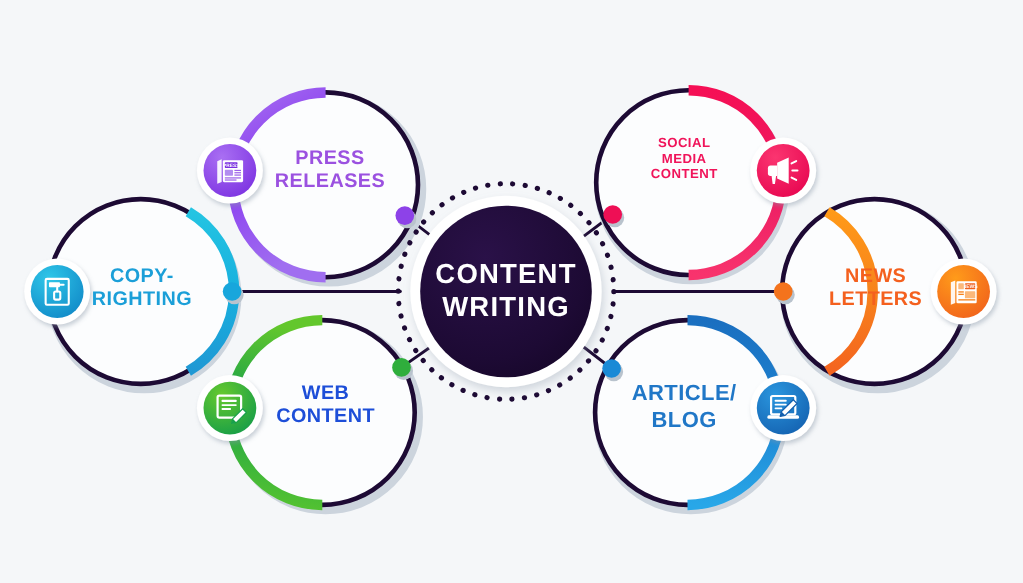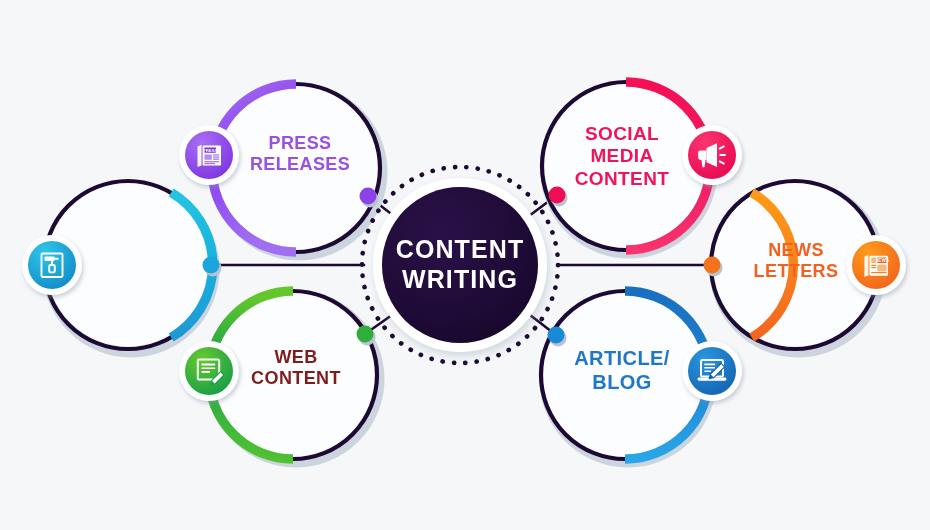--- a/index.html
+++ b/index.html
@@ -280,28 +280,30 @@
         <rect x="877.2" y="264.8" width="9.4" height="6.4" rx="0.6" fill="#fbb87a"></rect>
         <rect x="871.2" y="272" width="15.4" height="1.2" fill="#f7831c"></rect>
       </g>
     </g>
 
   </svg>
 
   <div class="hub-label" style="left:360px; top:234px; width:200px;">CONTENT
 WRITING</div>
 
+  <div class="node-label" style="left:58px; top:240px; width:142px; font-size:18px; color:#1b9fd8;">COPY-
+RIGHTING</div>
 
   <div class="node-label" style="left:229px; top:133px; width:142px; font-size:18px; color:#9b51e0;">PRESS
 RELEASES</div>
 
-  <div class="node-label" style="left:225px; top:347px; width:142px; font-size:18px; color:#7f1d1d;">WEB
+  <div class="node-label" style="left:225px; top:347px; width:142px; font-size:18px; color:#1d4ed8;">WEB
 CONTENT</div>
 
-  <div class="node-label" style="left:551px; top:123px; width:142px; font-size:19px; color:#f0145a;">SOCIAL
+  <div class="node-label" style="left:551px; top:123px; width:142px; font-size:12px; color:#f0145a;">SOCIAL
 MEDIA
 CONTENT</div>
 
   <div class="node-label" style="left:551px; top:347px; width:142px; font-size:20px; color:#2077c7;">ARTICLE/
 BLOG</div>
 
   <div class="node-label" style="left:725px; top:240px; width:142px; font-size:18px; color:#f4601e;">NEWS
 LETTERS</div>
 
 </div>

